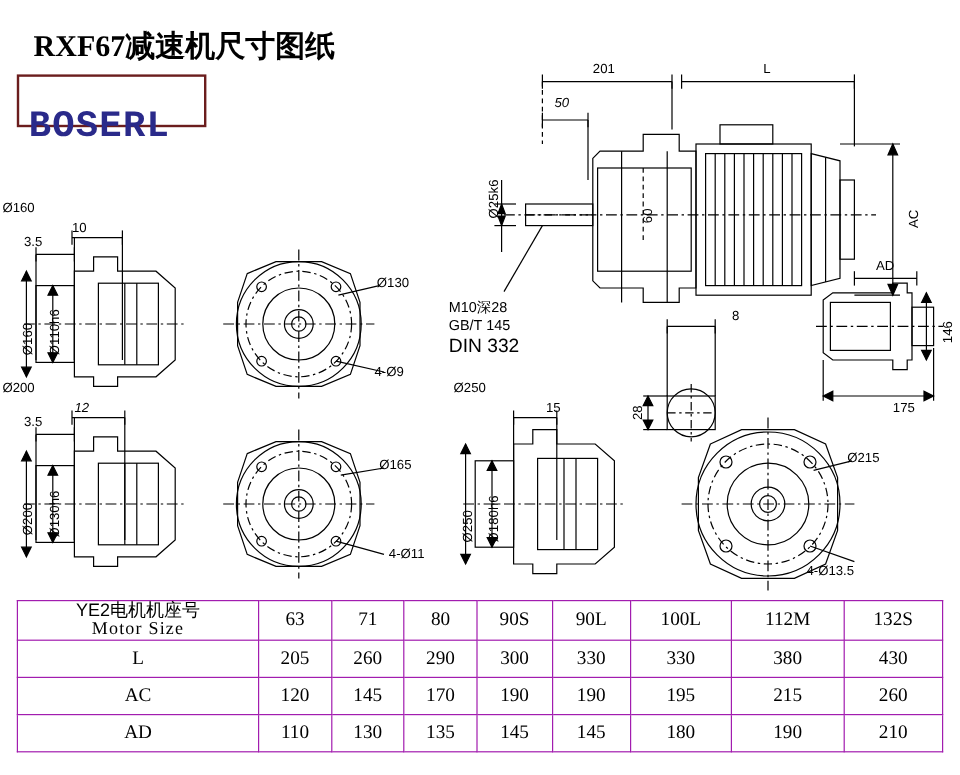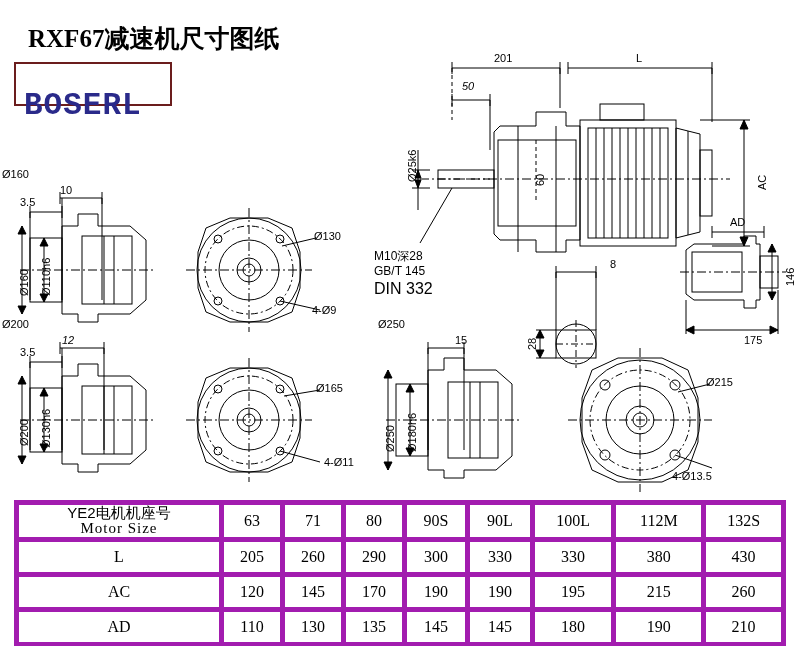--- a/index.html
+++ b/index.html
@@ -41,21 +41,21 @@
   }
   .lbl.rot{transform:rotate(-90deg);transform-origin:0 0;}
   
   #spec-table{
     position:absolute;left:14px;top:500px;width:772px;
     border-collapse:collapse;
     font-family:"Liberation Serif", serif;
     font-size:16px;
   }
   #spec-table td{
-    border:5px solid #a21caf;
+    border:1px solid #a21caf;
     text-align:center;
     height:30px;
     padding:0;
   }
   #spec-table td.head{
     width:200px;
     font-size:15px;
     line-height:1.05;
   }
   #spec-table td.head .cn{font-family:"Liberation Sans", sans-serif;font-size:15px;}

